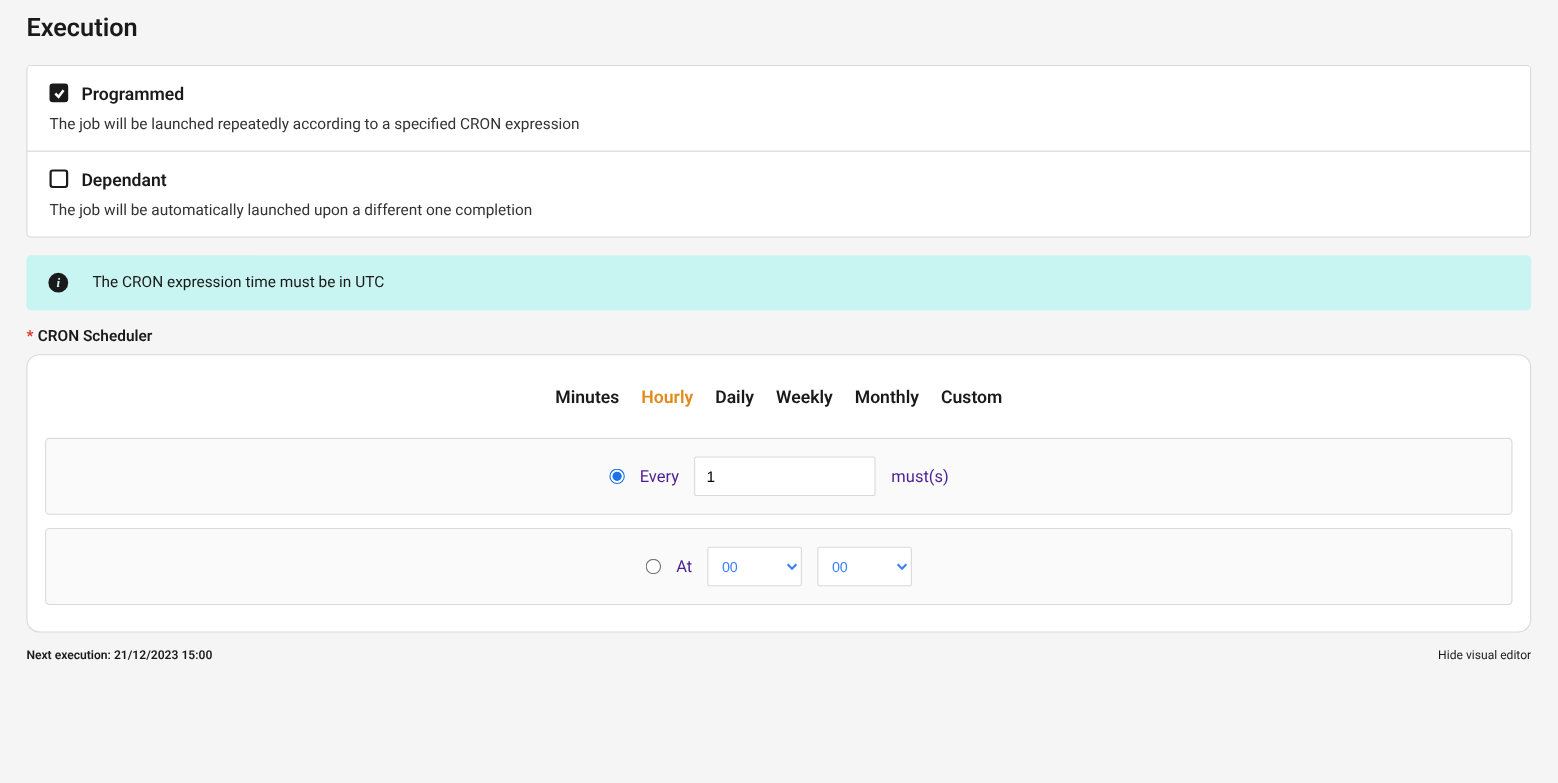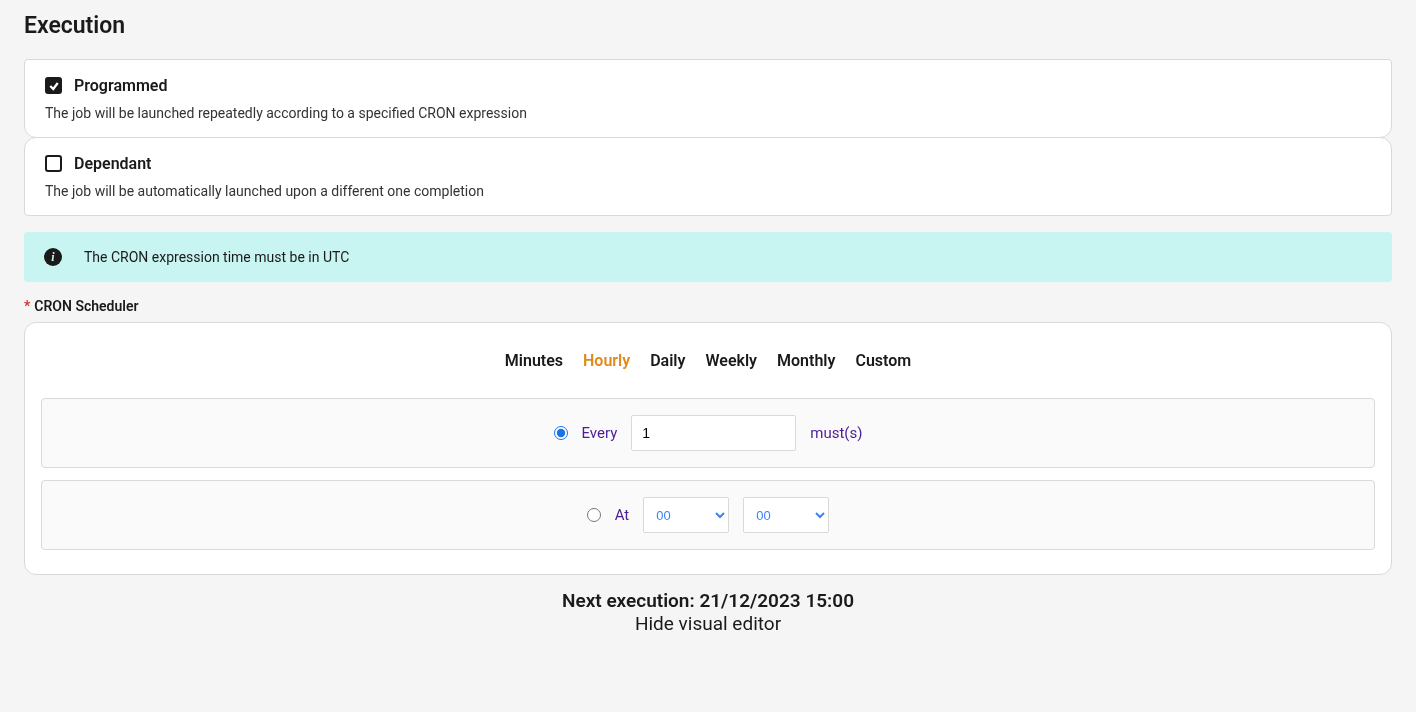--- a/index.html
+++ b/index.html
@@ -18,36 +18,36 @@
       font-size: 23px;
       font-weight: 600;
       margin-bottom: 20px;
     }
     .option-group {
       margin-bottom: 16px;
     }
     .option-card {
       background: #fff;
       border: 1px solid #d9d9d9;
-      border-radius: 12px;
+      border-radius: 0;
       padding: 16px 20px;
       margin-bottom: -1px;
     }
     .option-card:first-child {
       border-top-left-radius: 4px;
       border-top-right-radius: 4px;
     }
     .option-card:last-child {
       border-bottom-left-radius: 4px;
       border-bottom-right-radius: 4px;
       margin-bottom: 0;
     }
     .option-row {
       display: flex;
-      align-items: center;
+      align-items: flex-start;
       gap: 12px;
       margin-bottom: 10px;
     }
     .checkbox {
       width: 17px;
       height: 17px;
       border: 2px solid #1a1a1a;
       border-radius: 3px;
       display: inline-flex;
       align-items: center;
@@ -183,22 +183,21 @@
       font-size: 13px;
       background: #fff;
       color: #3b82f6;
       cursor: pointer;
     }
     .footer-row {
       display: flex;
       justify-content: space-between;
       align-items: center;
       margin-top: 14px;
-      font-size: 19px;
-      flex-direction: column;
+      font-size: 11px;
     }
     .next-exec-label {
       font-weight: 600;
     }
     .hide-link {
       color: #1a1a1a;
       cursor: pointer;
     }
   </style>
 </head>

